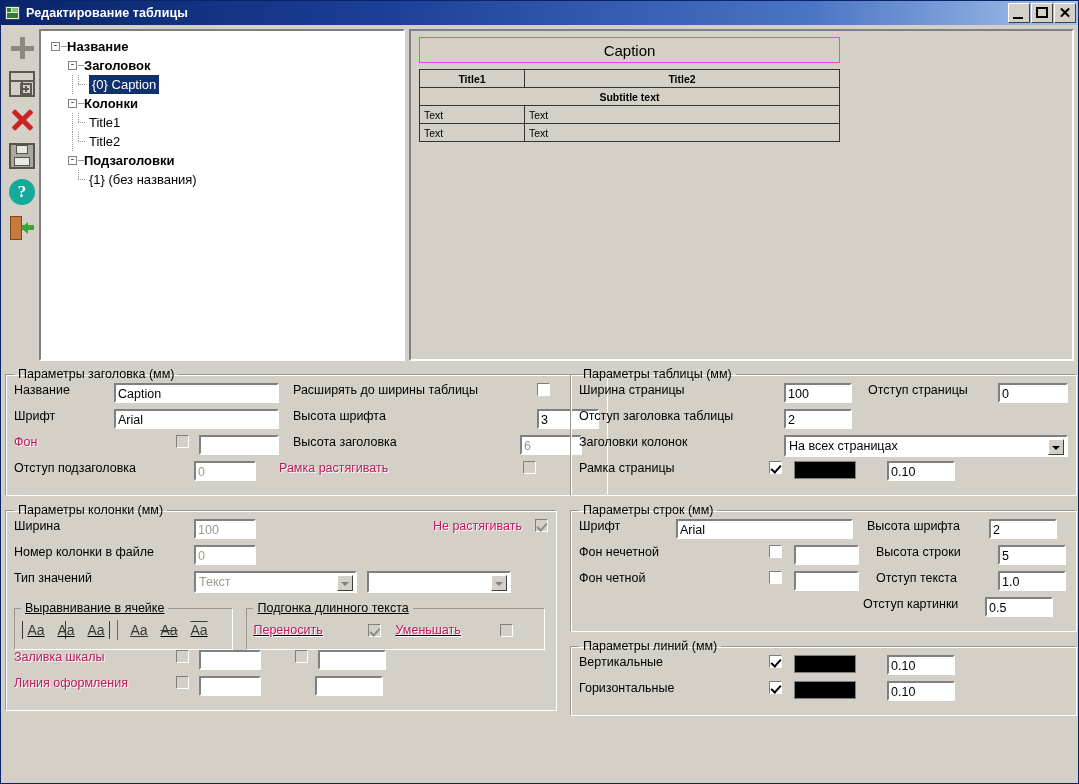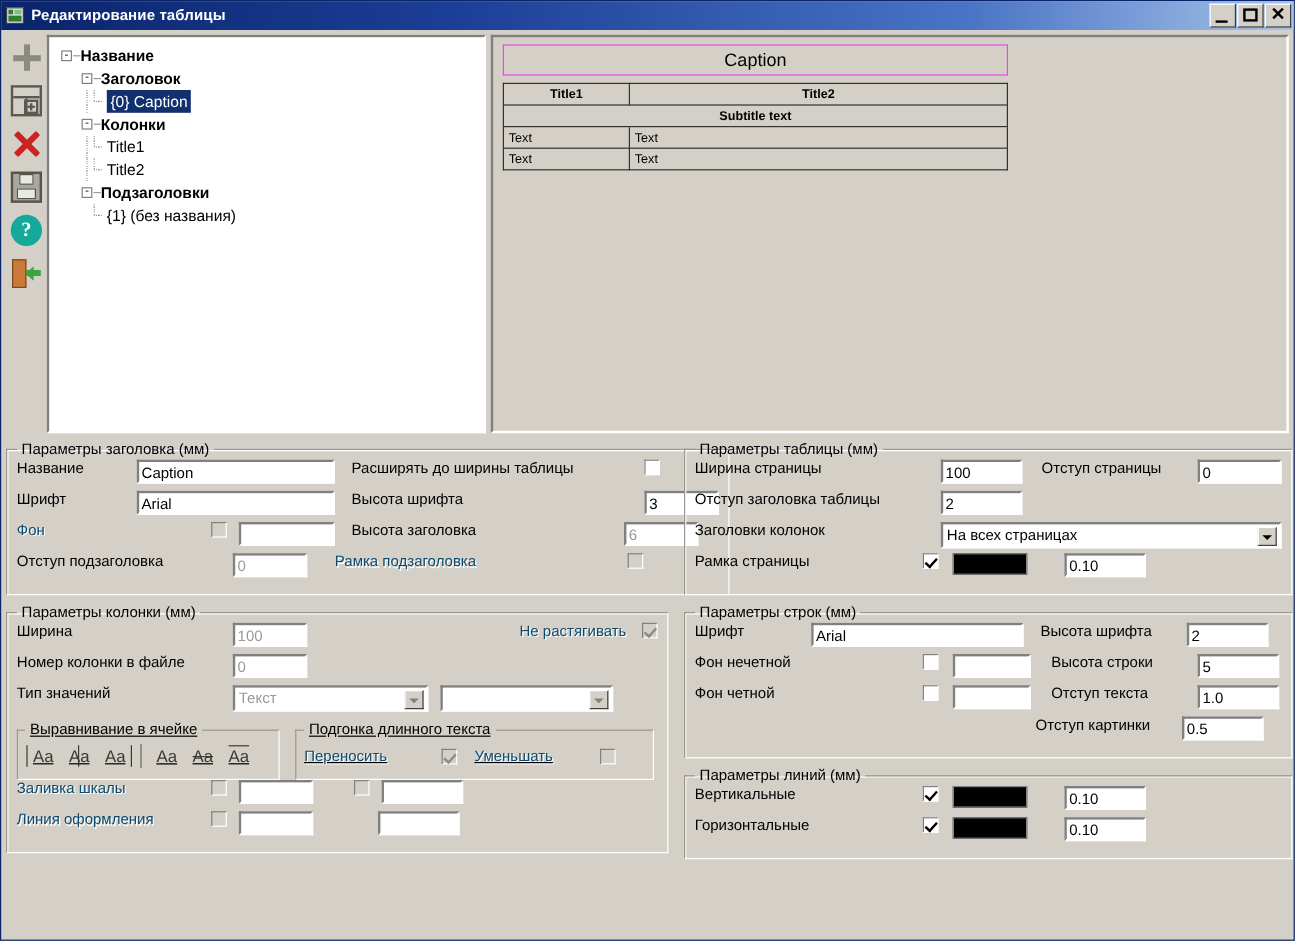--- a/index.html
+++ b/index.html
@@ -120,21 +120,21 @@
   .col-left{width:549px;flex:none;}
   .col-right{flex:1;}
   fieldset.grp{
     border:1px solid #fff;border-top-color:#9a978f;border-left-color:#9a978f;
     margin:0 0 7px 0;padding:2px 8px 8px 8px;position:relative;
     box-shadow:1px 1px 0 #fff inset;
   }
   fieldset.grp>legend{padding:0 4px;font-size:12.5px;color:#000;}
   .row{display:flex;align-items:flex-start;height:26px;}
   .lbl{white-space:nowrap;}
-  .lbl.dis{color:#0c4a6e;text-shadow:1px 1px 0 #fff;}
+  .lbl.dis{color:#be185d;text-shadow:1px 1px 0 #fff;}
   .fld{
     background:#fff;border:2px solid;border-color:#808080 #fff #fff #808080;
     height:20px;line-height:18px;padding:0 2px;box-sizing:border-box;font-size:12.5px;
     color:#000;overflow:hidden;white-space:nowrap;
   }
   .fld.dis{background:#fff;color:#9a9a93;}
   .cb{
     width:13px;height:13px;flex:none;box-sizing:border-box;
     border:1px solid;border-color:#808080 #fff #fff #808080;background:#fff;
     position:relative;
@@ -304,21 +304,21 @@
           <div class="lbl dis" style="width:162px">Фон</div>
           <div class="cb dis"></div>
           <div class="fld dis" style="width:80px;margin-left:10px"></div>
           <div class="lbl" style="width:227px;margin-left:14px">Высота заголовка</div>
           <div class="fld dis" style="width:62px">6</div>
         </div>
 
         <div class="row">
           <div class="lbl" style="width:180px">Отступ подзаголовка</div>
           <div class="fld dis" style="width:62px">0</div>
-          <div class="lbl dis" style="width:244px;margin-left:23px">Рамка подзаголовка</div>
+          <div class="lbl dis" style="width:244px;margin-left:23px">Рамка растягивать</div>
           <div class="cb dis"></div>
         </div>
       </fieldset>
 
       <fieldset class="grp">
         <legend>Параметры колонки (мм)</legend>
 
         <div class="row">
           <div class="lbl" style="width:180px">Ширина</div>
           <div class="fld dis" style="width:62px">100</div>

